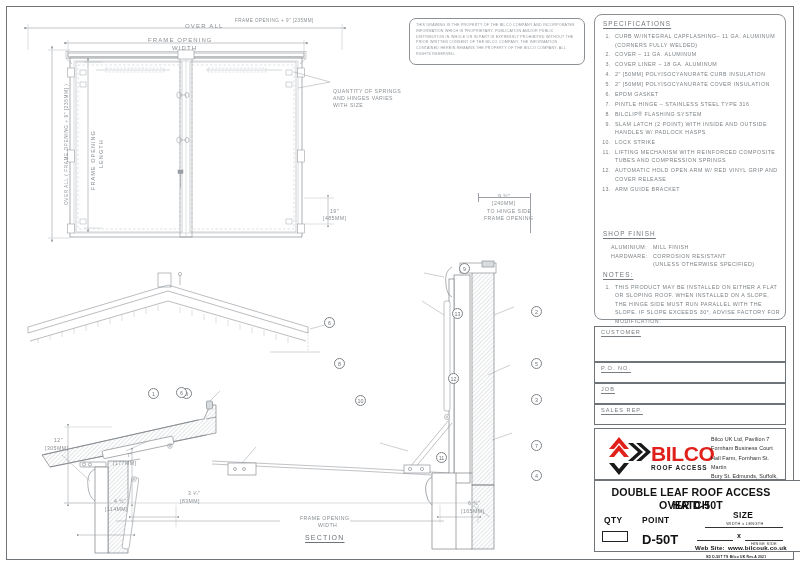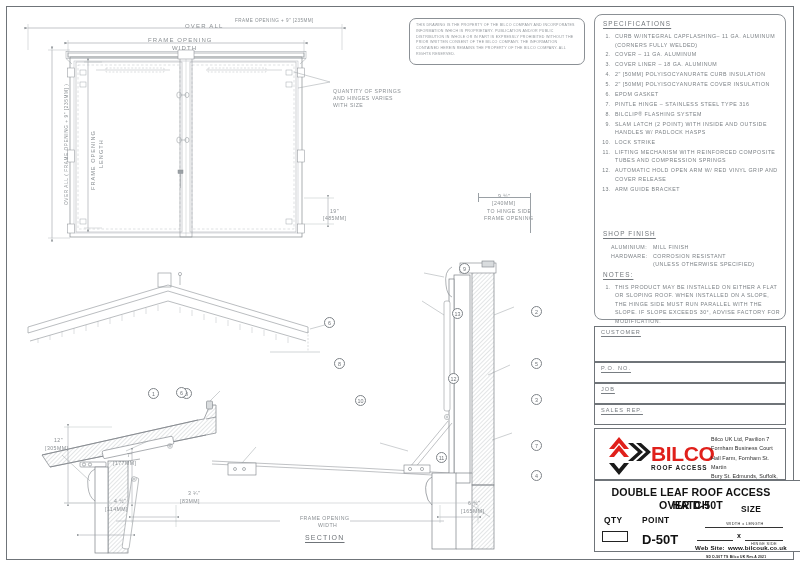--- a/index.html
+++ b/index.html
@@ -544,21 +544,21 @@
         <div class="addr">Bury St. Edmunds, Suffolk, IP31 1SL</div>
       </div>
     </div>
 
     <div class="fieldbox" style="top:466px;width:228px;height:72px;">
       <div class="ttl1" style="position:absolute;left:0;top:5px;width:192px;">DOUBLE LEAF ROOF ACCESS HATCH</div>
       <div class="ttl1" style="position:absolute;left:0;top:18px;width:192px;">OVER D-50T</div>
 
       <div class="qtyhdr" style="position:absolute;left:9px;top:34px;">QTY</div>
       <div class="qtyhdr" style="position:absolute;left:47px;top:34px;">POINT</div>
-      <div class="qtyhdr" style="position:absolute;left:138px;top:23px;margin-left:8px;">SIZE</div>
+      <div class="qtyhdr" style="position:absolute;left:138px;top:29px;">SIZE</div>
       <div class="sizesub" style="position:absolute;left:114px;top:40px;width:72px;">WIDTH  x  LENGTH</div>
       <div class="thin" style="left:110px;top:46px;width:78px;height:0.7px;background:#333;"></div>
 
       <div class="fieldbox" style="left:7px;top:50px;width:26px;height:11px;border:1px solid #222;"></div>
       <div class="rowval" style="position:absolute;left:47px;top:51px;">D-50T</div>
       <div class="thin" style="left:102px;top:59px;width:36px;height:0.8px;background:#333;"></div>
       <div class="rowval" style="position:absolute;left:142px;top:51px;font-size:7px;">x</div>
       <div class="thin" style="left:150px;top:59px;width:38px;height:0.8px;background:#333;"></div>
       <div class="sizesub" style="position:absolute;left:150px;top:60px;width:38px;">HINGE  SIDE</div>
 

